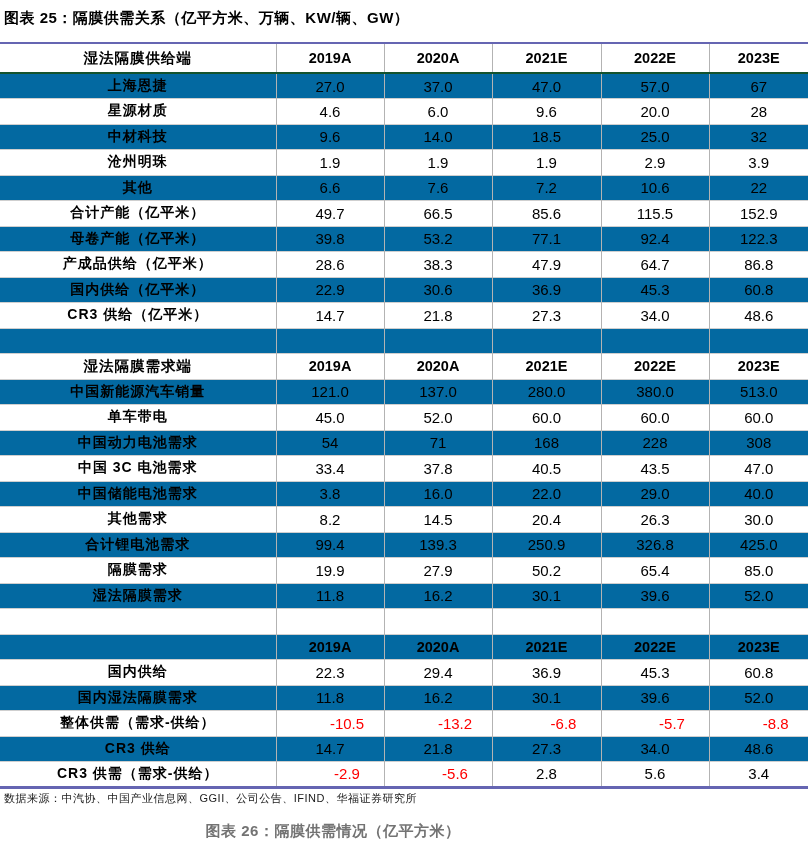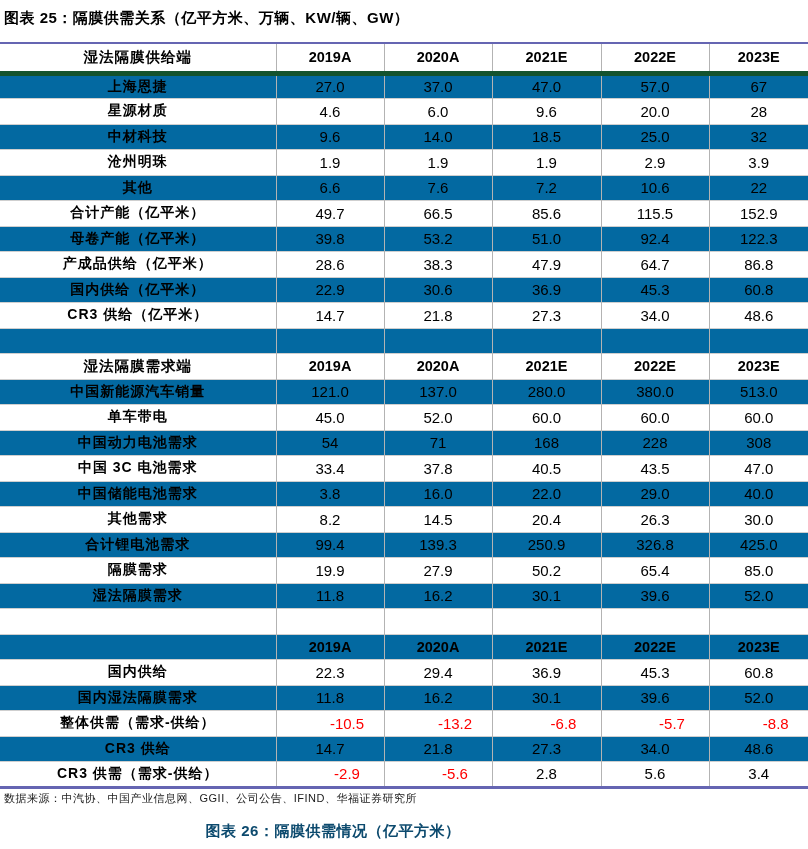--- a/index.html
+++ b/index.html
@@ -11,31 +11,31 @@
                letter-spacing:0.5px; color:#000; }
 
   .tablewrap { position:absolute; top:42px; left:0; width:808px; }
   table { width:808px; border-collapse:collapse; table-layout:fixed;
           border-top:2px solid #6565b2; border-bottom:3px solid #6565b2; }
   tr { height:25.5px; }
   tr.hdr-first { height:30px; }
   td { padding:0 2px; text-align:center; vertical-align:middle; font-size:14px;
        overflow:hidden; white-space:nowrap; border-top:1px solid #cfcfcf; }
   tr:first-child td { border-top:none; }
-  tr.hdr-first td { border-bottom:5px solid #14532d; }
+  tr.hdr-first td { border-bottom:2px solid #14532d; }
   td.num { border-left:1px solid #b3b3b3; font-size:15px; }
   td.lbl { font-weight:bold; letter-spacing:1px; }
   tr.hdr td { font-weight:bold; font-size:14.5px; }
   tr.striped { background:#0369a1; }
   td.red { color:#fe0000;padding-left:36px; }
 
   .footer { position:absolute; top:791px; left:4px; font-size:11px; color:#1a1a1a;
             letter-spacing:0.5px; }
   .next-title { position:absolute; top:822px; left:0; width:666px; text-align:center;
-                font-size:15px; font-weight:bold; letter-spacing:0.5px; color:#0c4a6e; }
+                font-size:15px; font-weight:bold; letter-spacing:0.5px; color:#737373; }
 </style>
 </head>
 <body>
 
 <div class="page">
 
   <div class="fig-title">图表 25：隔膜供需关系（亿平方米、万辆、KW/辆、GW）</div>
 
   <div class="tablewrap">
     <table>
@@ -101,21 +101,21 @@
             <td class="num">49.7</td>
             <td class="num">66.5</td>
             <td class="num">85.6</td>
             <td class="num">115.5</td>
             <td class="num">152.9</td>
           </tr>
           <tr class="striped">
             <td class="lbl">母卷产能（亿平米）</td>
             <td class="num">39.8</td>
             <td class="num">53.2</td>
-            <td class="num">51.0</td>
+            <td class="num">77.1</td>
             <td class="num">92.4</td>
             <td class="num">122.3</td>
           </tr>
           <tr>
             <td class="lbl">产成品供给（亿平米）</td>
             <td class="num">28.6</td>
             <td class="num">38.3</td>
             <td class="num">47.9</td>
             <td class="num">64.7</td>
             <td class="num">86.8</td>

